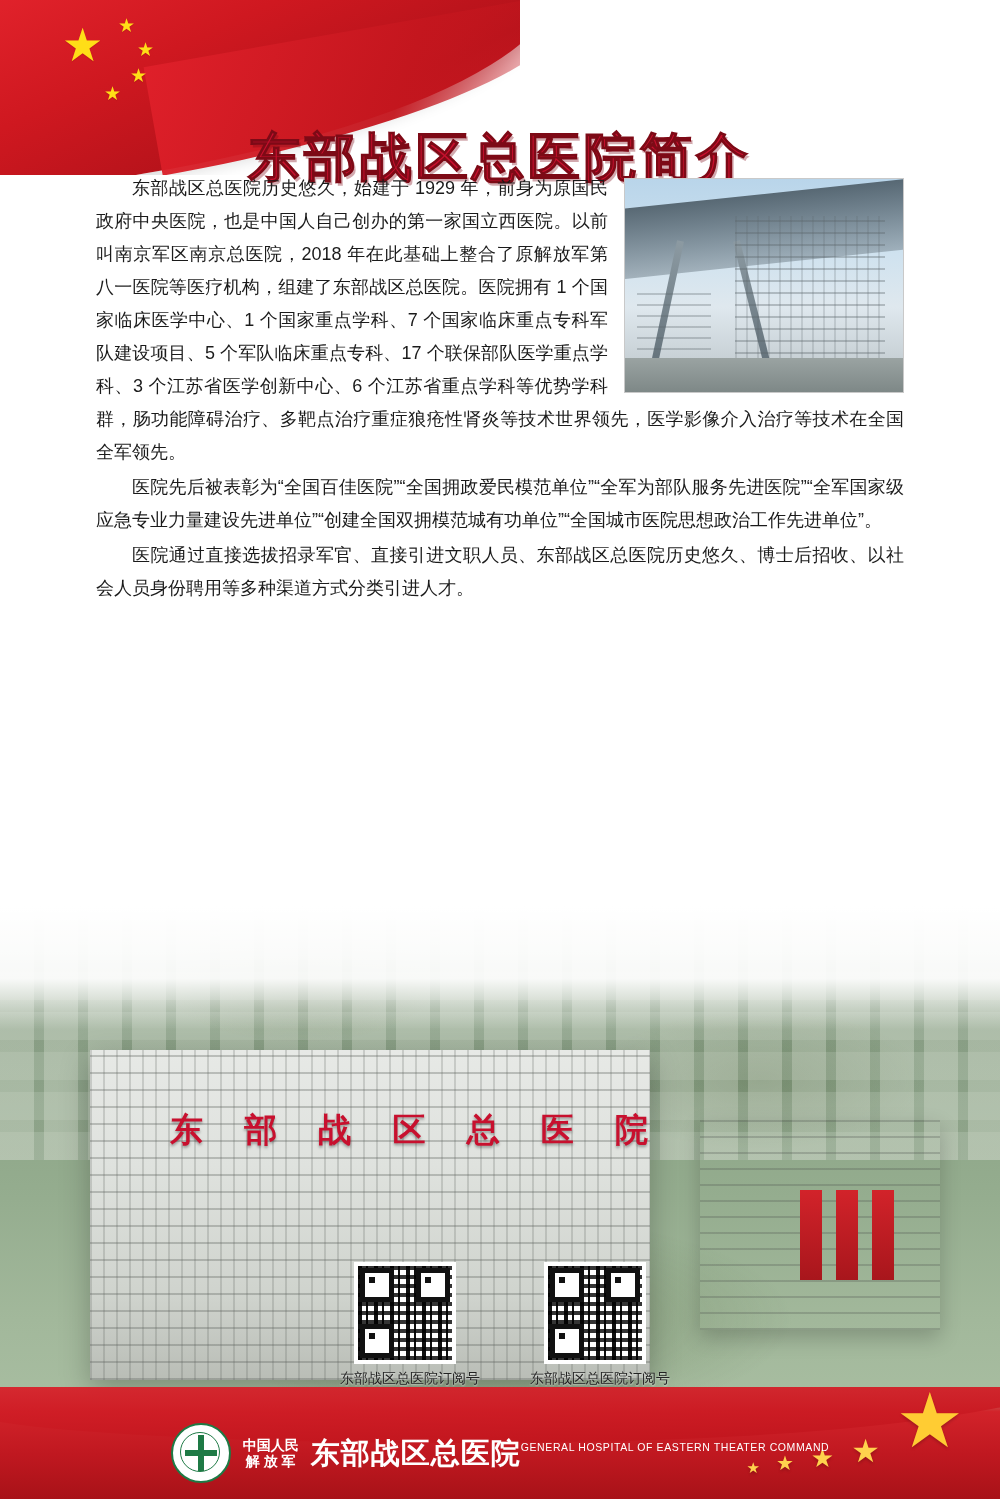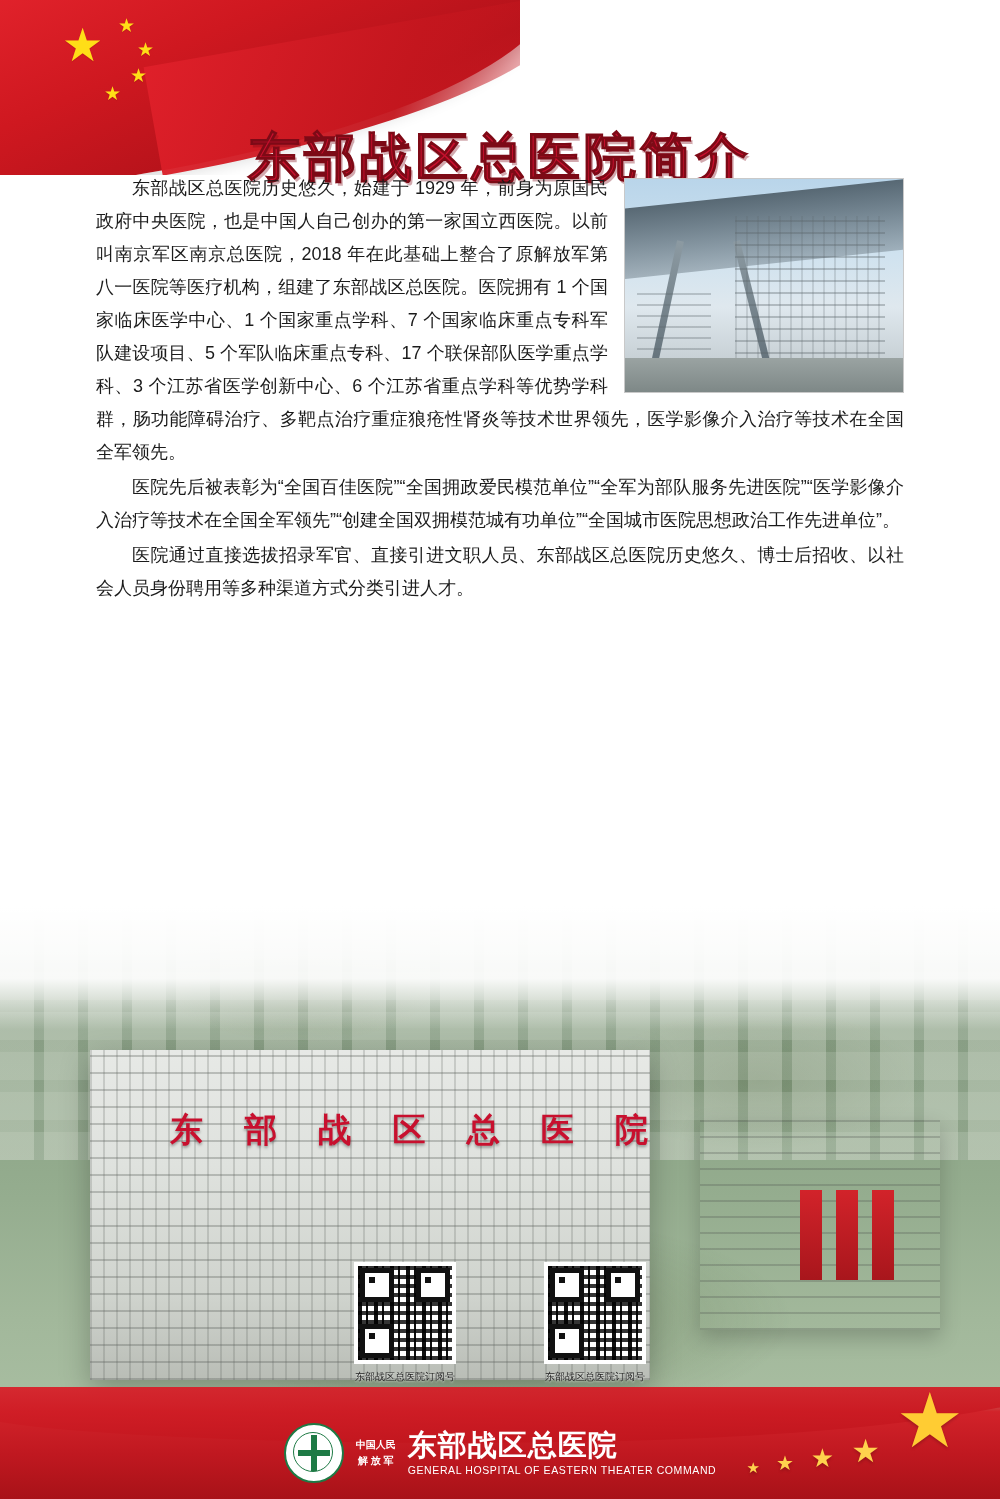--- a/index.html
+++ b/index.html
@@ -258,21 +258,21 @@
     left: 4px; top: 4px;
     width: 6px; height: 6px;
     background: #111;
     display: block;
   }
   .qr-code .eye.tl { left: 6px; top: 6px; }
   .qr-code .eye.tr { right: 6px; top: 6px; }
   .qr-code .eye.bl { left: 6px; bottom: 6px; }
   .qr-label {
     margin-top: 6px;
-    font-size: 10px;
+    font-size: 14px;
     color: #222;
     white-space: nowrap;
     text-shadow: 0 1px 2px rgba(255,255,255,.7);
   }
 
   
   .bottom-band {
     position: absolute;
     left: 0; bottom: 0;
     width: 1000px; height: 112px;
@@ -331,41 +331,41 @@
   .emblem .cross-h { left: 12px; top: 25px; width: 32px; height: 6px; }
   .emblem .inner-ring {
     position: absolute;
     left: 7px; top: 7px;
     width: 38px; height: 38px;
     border: 1.5px solid #1e7a45;
     border-radius: 50%;
   }
   .logo-cn {
     color: #ffffff;
-    font-size: 10px;
+    font-size: 14px;
     line-height: 16px;
     text-align: center;
     font-weight: bold;
     flex: none;
   }
   .logo-name {
     color: #ffffff;
     font-size: 29px;
     font-weight: bold;
     letter-spacing: 1px;
     line-height: 1.05;
     flex: none;
   }
   .logo-en {
     color: #ffffff;
     font-size: 10.5px;
     letter-spacing: .6px;
     margin-top: 3px;
   }
-  .logo-stack { display: flex; flex-direction: column; align-items: flex-start; }
+  .logo-stack { display: flex; flex-direction: row; align-items: flex-start; }
 </style>
 </head>
 <body>
 
 <div class="poster">
 
   <div class="bg-photo">
     <div class="bg-blocks"></div>
     <div class="bg-building">
       <div class="floors"></div>
@@ -394,21 +394,21 @@
   <div class="article">
     <div class="photo">
       <div class="ph-canopy"></div>
       <div class="ph-strut a"></div>
       <div class="ph-strut b"></div>
       <div class="ph-tower"></div>
       <div class="ph-left"></div>
       <div class="ph-ground"></div>
     </div>
     <p class="first">东部战区总医院历史悠久，始建于 1929 年，前身为原国民政府中央医院，也是中国人自己创办的第一家国立西医院。以前叫南京军区南京总医院，2018 年在此基础上整合了原解放军第八一医院等医疗机构，组建了东部战区总医院。医院拥有 1 个国家临床医学中心、1 个国家重点学科、7 个国家临床重点专科军队建设项目、5 个军队临床重点专科、17 个联保部队医学重点学科、3 个江苏省医学创新中心、6 个江苏省重点学科等优势学科群，肠功能障碍治疗、多靶点治疗重症狼疮性肾炎等技术世界领先，医学影像介入治疗等技术在全国全军领先。</p>
-    <p>医院先后被表彰为“全国百佳医院”“全国拥政爱民模范单位”“全军为部队服务先进医院”“医学影像介入治疗等技术在全国全军领先”“创建全国双拥模范城有功单位”“全国城市医院思想政治工作先进单位”。</p>
+    <p>医院先后被表彰为“全国百佳医院”“全国拥政爱民模范单位”“全军为部队服务先进医院”“全军国家级应急专业力量建设先进单位”“创建全国双拥模范城有功单位”“全国城市医院思想政治工作先进单位”。</p>
     <p>医院通过直接选拔招录军官、直接引进文职人员、东部战区总医院历史悠久、博士后招收、以社会人员身份聘用等多种渠道方式分类引进人才。</p>
   </div>
 
   <div class="qr-wrap">
     <div class="qr-item">
       <div class="qr-code">
         <div class="pattern"></div>
         <div class="eye tl">
             <i></i>
           </div>

